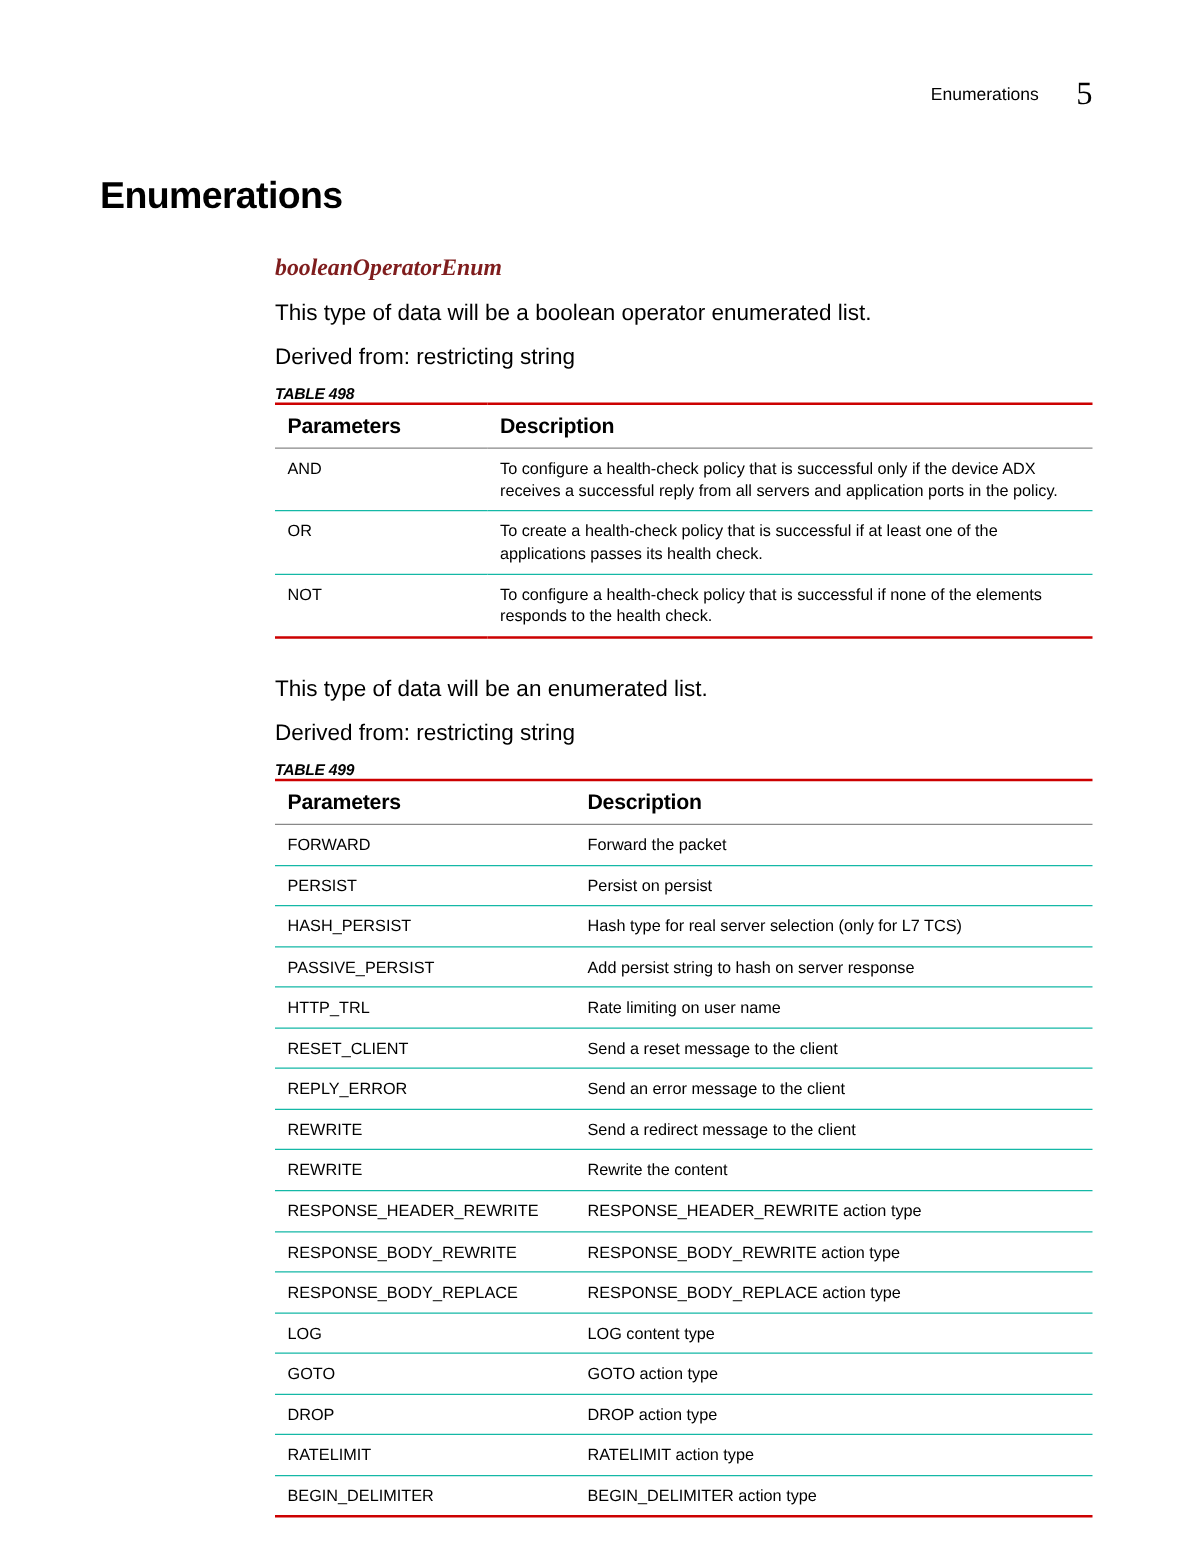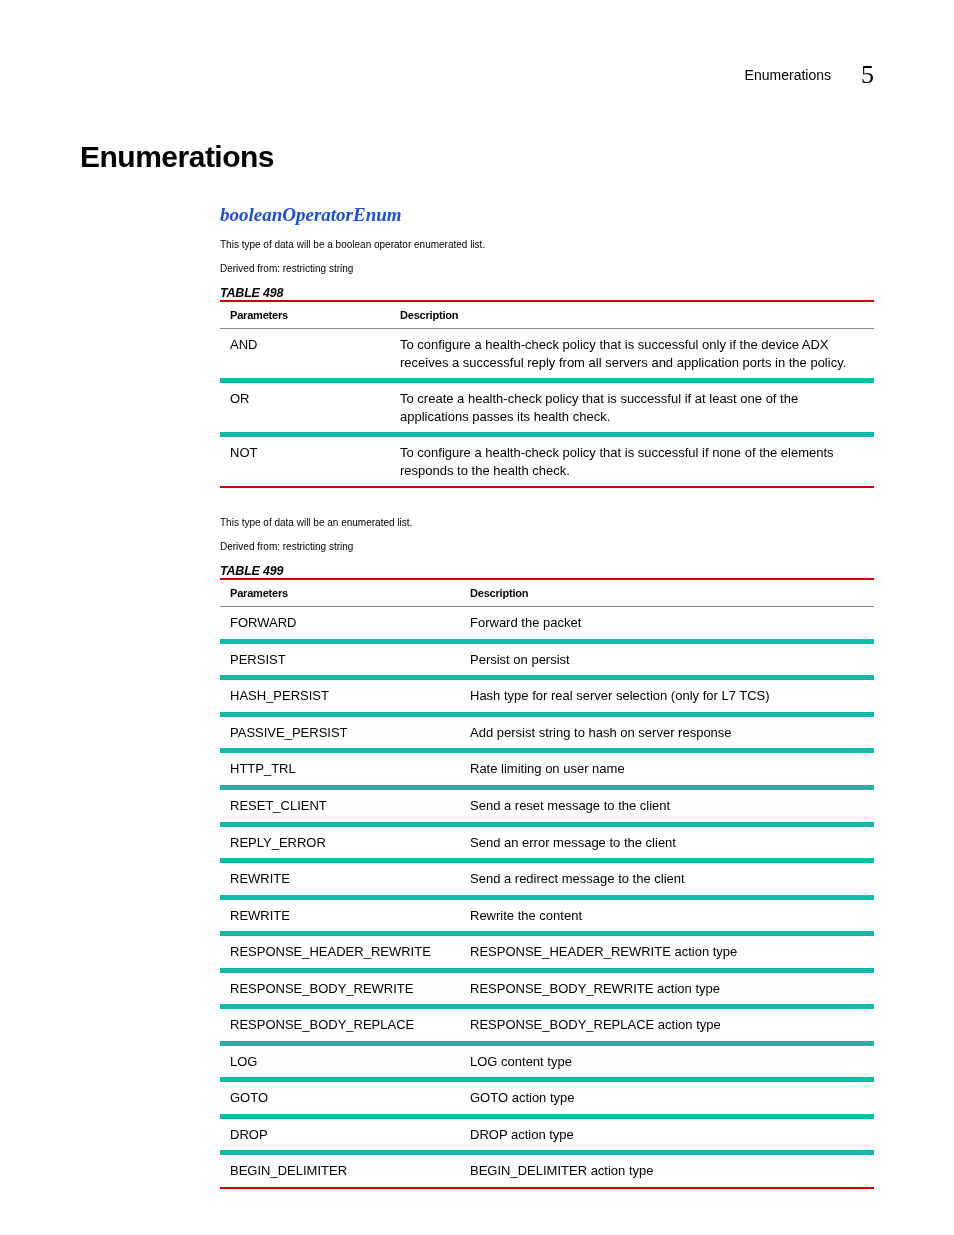--- a/index.html
+++ b/index.html
@@ -40,25 +40,25 @@
     letter-spacing: -0.5px;
   }
   .indented {
     margin-left: 140px;
   }
   h2 {
     font-family: Georgia, 'Times New Roman', serif;
     font-style: italic;
     font-weight: 600;
     font-size: 19px;
-    color: #1d4ed8;
+    color: #7f1d1d;
     margin: 0 0 12px 0;
   }
   p.body {
-    font-size: 10px;
+    font-size: 18px;
     margin: 0 0 10px 0;
     line-height: 1.4;
   }
   .table-label {
     font-family: Arial, Helvetica, sans-serif;
     font-weight: 700;
     font-size: 12.5px;
     margin-top: 6px;
     margin-bottom: 0;
     letter-spacing: -0.2px;
@@ -69,28 +69,28 @@
     border-collapse: collapse;
     border-top: 2px solid #cc0000;
     border-bottom: 2px solid #cc0000;
     font-size: 13px;
     margin-bottom: 28px;
   }
   table.data th {
     text-align: left;
     font-family: Arial, Helvetica, sans-serif;
     font-weight: 700;
-    font-size: 11px;
+    font-size: 17px;
     padding: 7px 10px;
     border-bottom: 1px solid #888;
     letter-spacing: -0.2px;
   }
   table.data td {
     padding: 7px 10px;
-    border-bottom: 5px solid #14b8a6;
+    border-bottom: 1px solid #14b8a6;
     vertical-align: top;
     line-height: 1.35;
     font-size: 13px;
   }
   table.data tr:last-child td {
     border-bottom: none;
   }
   .t498 th:first-child, .t498 td:first-child { width: 150px; }
   .t499 th:first-child, .t499 td:first-child { width: 220px; }
 </style>
@@ -198,20 +198,24 @@
           </tr>
           <tr>
             <td>GOTO</td>
             <td>GOTO action type</td>
           </tr>
           <tr>
             <td>DROP</td>
             <td>DROP action type</td>
           </tr>
           <tr>
+            <td>RATELIMIT</td>
+            <td>RATELIMIT action type</td>
+          </tr>
+          <tr>
             <td>BEGIN_DELIMITER</td>
             <td>BEGIN_DELIMITER action type</td>
           </tr>
         </tbody>
       </table>
     </div>
 
 </div>
 
 </body></html>

